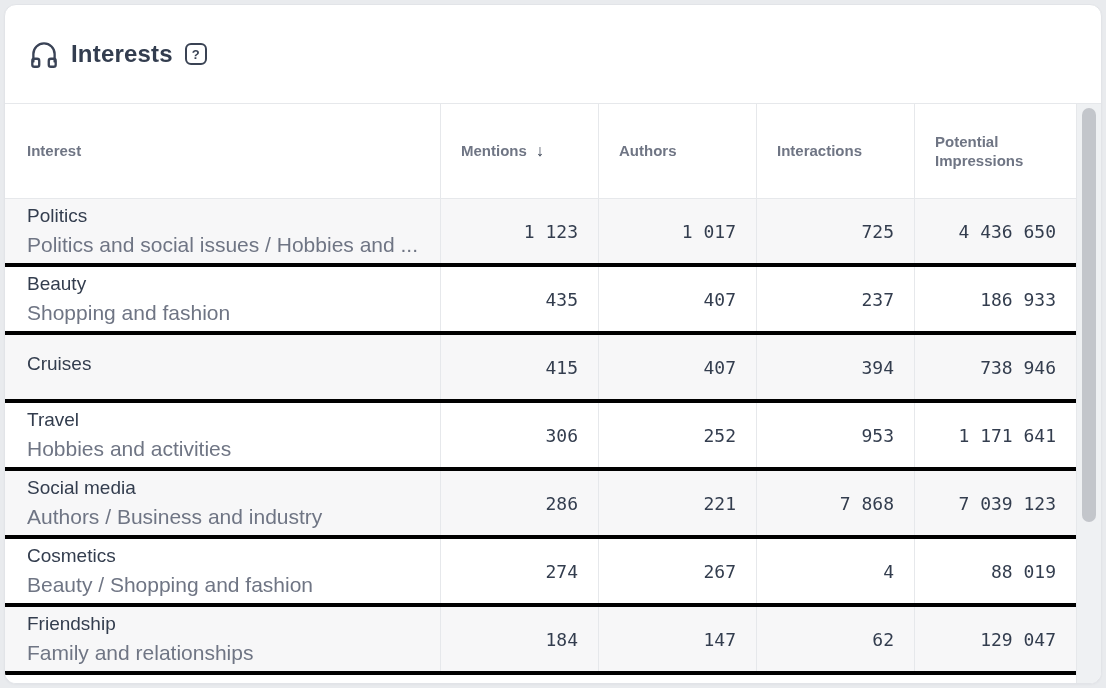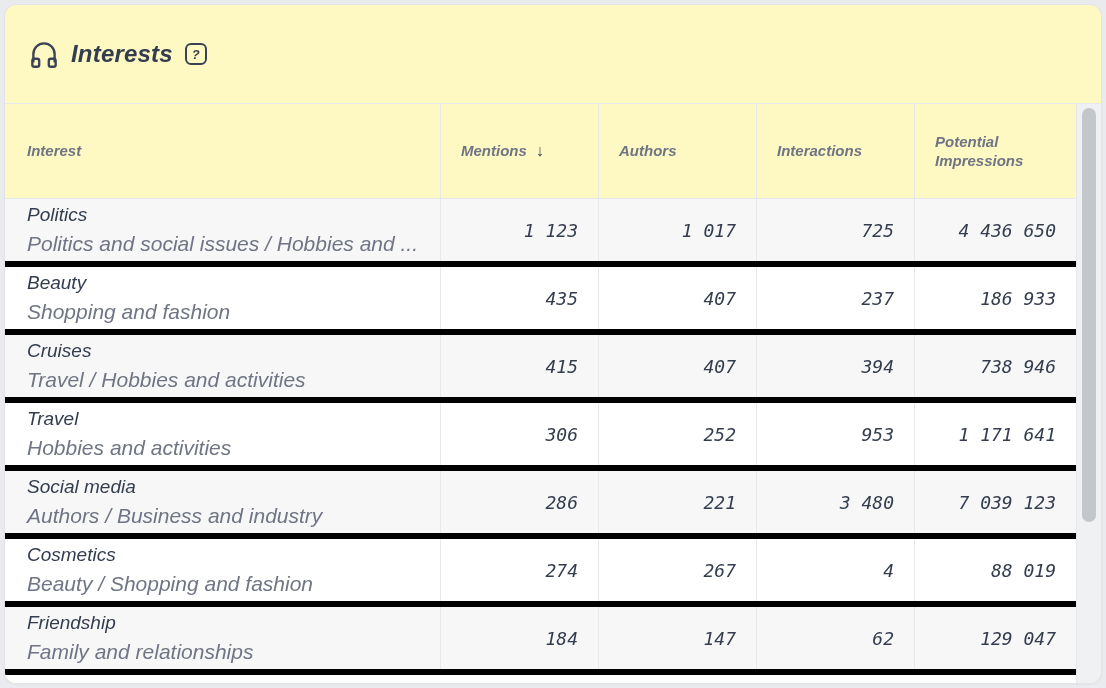--- a/index.html
+++ b/index.html
@@ -6,26 +6,25 @@
   html, body {
     width: 1106px; height: 688px;
     background: #e9ebee;
     font-family: "Liberation Sans", sans-serif;
     overflow: hidden;
   }
   .card {
     position: absolute;
     left: 4px; top: 4px;
     width: 1098px; height: 680px;
-    background: #fef9c3;
+    background: #ffffff;
     border: 1px solid #e2e4e8;
     border-radius: 12px;
     overflow: hidden;
     box-shadow: 0 1px 2px rgba(40,50,70,0.04);
-    font-style: italic;
   }
 
   
   .card-header {
     height: 98px;
     display: flex;
     align-items: center;
     padding-left: 22px;
   }
   .hp-icon { flex: 0 0 auto; display: block; }
@@ -59,21 +58,21 @@
   }
   .table { flex: 1 1 auto; min-width: 0; }
   .thead, .trow {
     display: grid;
     grid-template-columns: 436px 158px 158px 158px 1fr;
   }
   .thead {
     height: 95px;
     border-bottom: 1px solid #e6e8eb;
   }
-  .trow { height: 68px; border-bottom: 6px solid #000000; background: #ffffff; text-align: right; }
+  .trow { height: 68px; border-bottom: 4px solid #000000; background: #ffffff; text-align: right; }
   .tbody .trow:nth-child(odd) { background: #f7f7f8; }
   .cell {
     border-right: 1px solid #e6e8eb;
     display: flex;
     align-items: center;
     min-width: 0;
   }
   .cell.last { border-right: none; }
 
   .th {
@@ -200,21 +199,20 @@
           </div>
           <div class="cell num">435</div>
           <div class="cell num">407</div>
           <div class="cell num">237</div>
           <div class="cell num last">186 933</div>
         </div>
 
         <div class="trow">
           <div class="cell interest-cell">
             <div class="interest-name">Cruises</div>
-            <div class="interest-category">Travel / Hobbies and activities</div>
           </div>
           <div class="cell num">415</div>
           <div class="cell num">407</div>
           <div class="cell num">394</div>
           <div class="cell num last">738 946</div>
         </div>
 
         <div class="trow">
           <div class="cell interest-cell">
             <div class="interest-name">Travel</div>
@@ -226,21 +224,21 @@
           <div class="cell num last">1 171 641</div>
         </div>
 
         <div class="trow">
           <div class="cell interest-cell">
             <div class="interest-name">Social media</div>
             <div class="interest-category">Authors / Business and industry</div>
           </div>
           <div class="cell num">286</div>
           <div class="cell num">221</div>
-          <div class="cell num">3 480</div>
+          <div class="cell num">7 868</div>
           <div class="cell num last">7 039 123</div>
         </div>
 
         <div class="trow">
           <div class="cell interest-cell">
             <div class="interest-name">Cosmetics</div>
             <div class="interest-category">Beauty / Shopping and fashion</div>
           </div>
           <div class="cell num">274</div>
           <div class="cell num">267</div>

